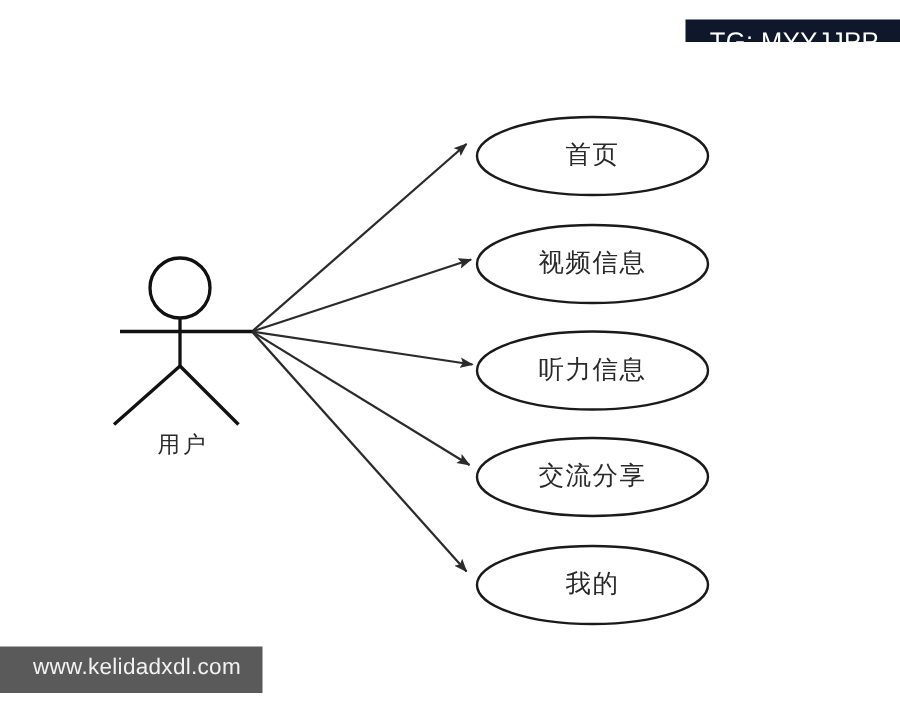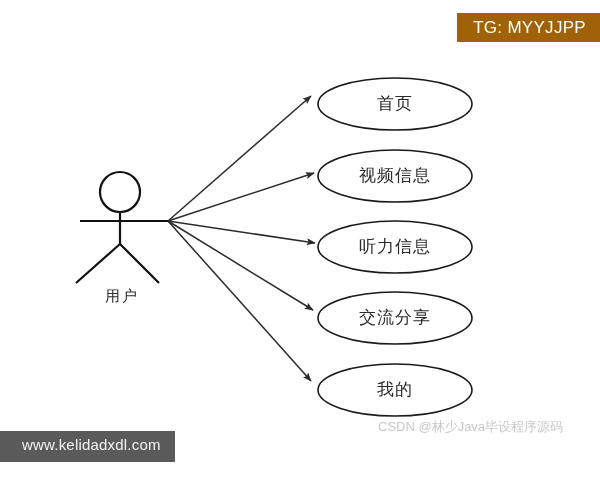--- a/index.html
+++ b/index.html
@@ -59,26 +59,26 @@
   }
   .assoc-line {
     stroke: #2b2b2b;
     stroke-width: 1.5;
     fill: none;
   }
   .badge-tg {
     position: absolute;
     right: 0;
     top: 13px;
-    background: #a16207;
+    background: #0f172a;
     color: #ffffff;
     font-family: "Liberation Sans", sans-serif;
     font-size: 17px;
     line-height: 29px;
-    height: 29px;
+    height: 15px;
     padding: 0 14px 0 16px;
     letter-spacing: 0.3px;
     white-space: nowrap;
   }
   .badge-site {
     position: absolute;
     left: 0;
     bottom: 18px;
     background: #5a5a5a;
     color: #f2f2f2;
@@ -149,16 +149,15 @@
       <text class="usecase-label" x="395" y="319">交流分享</text>
     </g>
 
     <g>
       <ellipse class="ellipse-shape" cx="395" cy="390" rx="77" ry="26"></ellipse>
       <text class="usecase-label" x="395" y="391">我的</text>
     </g>
   </svg>
 
   <div class="badge-tg">TG: MYYJJPP</div>
-  <div class="watermark-csdn">CSDN @林少Java毕设程序源码</div>
   <div class="badge-site">www.kelidadxdl.com</div>
 
 </div>
 
 </body></html>

